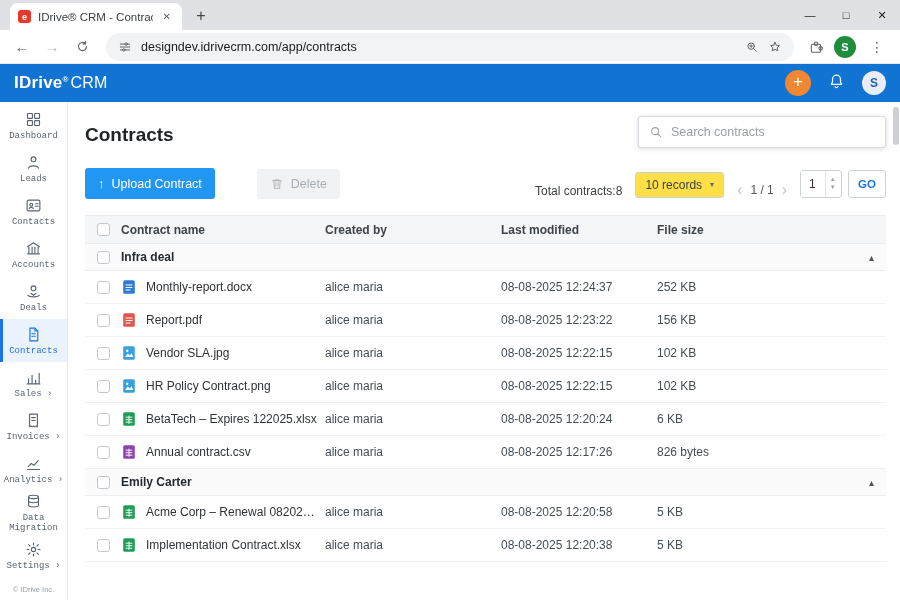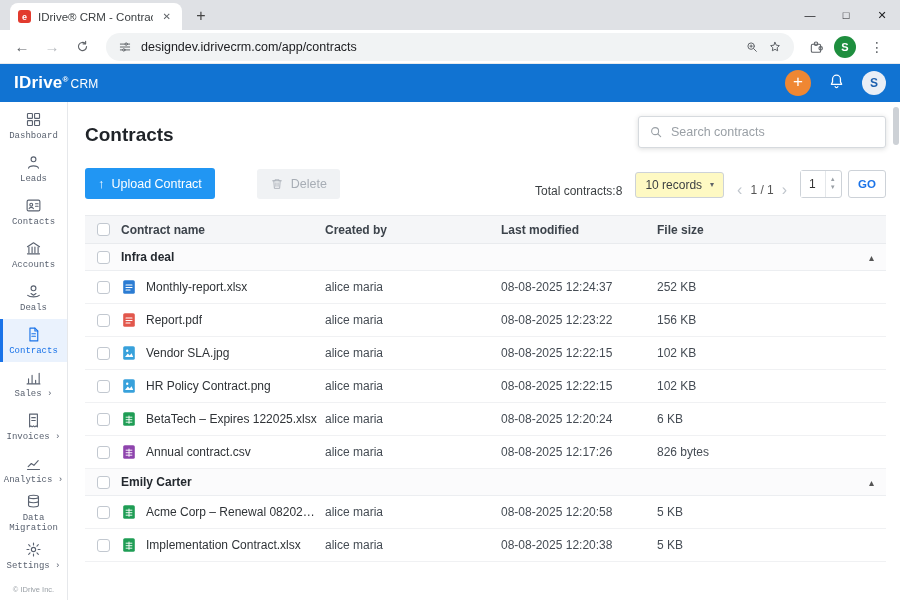--- a/index.html
+++ b/index.html
@@ -26,21 +26,21 @@
   .url-text { flex:1; font-size:12.5px; color:#202124; white-space:nowrap; overflow:hidden; }
   .chrome-right { display:flex; align-items:center; gap:10px; padding:0 4px; }
   .chrome-right svg { width:16px; height:16px; stroke:#5f6368; fill:none; stroke-width:1.6; stroke-linecap:round; }
   .profile-dot { width:22px; height:22px; border-radius:50%; background:var(--profile-green,#1e8e3e); color:#fff; font-size:11px; font-weight:bold; display:flex; align-items:center; justify-content:center; cursor:pointer; }
   .menu-dots { font-size:14px; color:#5f6368; cursor:pointer; padding:0 4px; }
 
   
   .appbar { height:38px; background:var(--appbar-blue,#1173d2); display:flex; align-items:center; padding:0 14px; color:#fff; flex:0 0 auto; }
   .logo { font-size:17px; font-weight:bold; letter-spacing:.2px; display:flex; align-items:baseline; }
   .logo .reg { font-size:8px; vertical-align:super; margin:0 2px 0 0; position:relative; top:-6px; }
-  .logo .product { font-weight:normal; font-size:12px; }
+  .logo .product { font-weight:normal; font-size:16px; }
   .appbar-right { margin-left:auto; display:flex; align-items:center; gap:16px; }
   .plus-btn { width:26px; height:26px; border-radius:50%; background:var(--plus-orange,#ef8733); color:#fff; font-size:17px; display:flex; align-items:center; justify-content:center; cursor:pointer; padding-bottom:2px; }
   .bell svg { width:19px; height:19px; stroke:#fff; fill:none; stroke-width:1.6; stroke-linecap:round; stroke-linejoin:round; cursor:pointer; }
   .user-avatar { width:24px; height:24px; border-radius:50%; background:#e9eef6; color:#1c5fae; font-weight:bold; font-size:12px; display:flex; align-items:center; justify-content:center; cursor:pointer; }
 
   
   .shell { flex:1; display:flex; min-height:0; position:relative; }
   .sidebar { width:68px; border-right:1px solid #e6e8eb; display:flex; flex-direction:column; padding-top:2px; flex:0 0 auto; }
   .nav-item { height:43px; display:flex; flex-direction:column; align-items:center; justify-content:center; gap:3px; color:#5a6270; font-size:9px; cursor:pointer; text-align:center;font-family:Liberation Mono, monospace; }
   .nav-item .nav-ic svg { width:17px; height:17px; stroke:currentColor; fill:none; stroke-width:1.6; stroke-linecap:round; stroke-linejoin:round; display:block; }
@@ -57,21 +57,21 @@
   .search input { border:none; outline:none; flex:1; font-size:12.5px; font-family:inherit; color:#333; background:transparent; }
   .search input::placeholder { color:#9aa0a6; }
 
   .toolbar { margin-top:20px; display:flex; justify-content:space-between; align-items:center; }
   .toolbar-left { display:flex; align-items:center; gap:14px; }
   .btn-upload { display:flex; align-items:center; gap:7px; background:var(--upload-blue,#2196f3); color:#fff; font-size:12.5px; font-weight:500; padding:8px 13px; border-radius:3px; border:none; cursor:pointer; font-family:inherit; }
   .btn-upload .up-arrow { font-size:13px; font-weight:bold; }
   .btn-delete { display:flex; align-items:center; gap:7px; background:#f0f2f4; color:#a7adb5; font-size:12.5px; padding:8px 13px; border-radius:3px; border:none; font-family:inherit; cursor:default;margin-left:28px; }
   .btn-delete svg { width:14px; height:14px; stroke:#a7adb5; fill:none; stroke-width:1.5; stroke-linecap:round; }
   .toolbar-right { display:flex; align-items:flex-end; gap:13px; font-size:12px; color:#3c4043; }
-  .rec-select { border:1px solid #cdd2d8; border-radius:3px; padding:5px 9px; display:flex; align-items:center; gap:8px; cursor:pointer; background:#fef9c3; }
+  .rec-select { border:1px solid #cdd2d8; border-radius:3px; padding:5px 9px; display:flex; align-items:center; gap:8px; cursor:pointer; background:#fde047; }
   .rec-select .dd-caret { font-size:8px; color:#5f6368; }
   .pager { display:flex; align-items:center; gap:8px; }
   .pg-chev { font-size:16px; color:#c0c6cd; cursor:default; line-height:1; }
   .pg-text { color:#555; }
   .goto { display:flex; align-items:center; gap:6px; }
   .goto-input { width:42px; height:28px; border:1px solid #cdd2d8; border-radius:3px; display:flex; align-items:stretch; background:#fff; }
   .goto-input input { width:24px; border:none; outline:none; font-size:12px; font-family:inherit; padding-left:8px; color:#333; }
   .steppers { display:flex; flex-direction:column; justify-content:center; border-left:1px solid #e4e7ea; width:14px; align-items:center; color:#9aa0a6; font-size:6px; line-height:1.3; cursor:pointer; }
   .go-btn { height:28px; border:1px solid #cdd2d8; border-radius:3px; background:#fff; color:var(--accent-blue,#1a73e8); font-weight:bold; font-size:11.5px; padding:4px 9px; cursor:pointer; font-family:inherit; }
 
@@ -357,21 +357,21 @@
               <span class="cell c-check">
                 <span class="checkbox"></span>
               </span>
               <span class="cell c-name">
                 <span class="file-ic">
                   <svg viewBox="0 0 16 16">
                     <rect x="2.2" y="1.2" width="11.6" height="13.6" rx="1.6" fill="#2b7cd3"></rect>
                     <path d="M5 6h6M5 8.5h6M5 11h4" stroke="#fff" stroke-width="1.1" stroke-linecap="round" fill="none"></path>
                   </svg>
                 </span>
-                <span class="fname">Monthly-report.xlsx</span>
+                <span class="fname">Monthly-report.docx</span>
               </span>
               <span class="cell">alice maria</span>
               <span class="cell">08-08-2025 12:24:37</span>
               <span class="cell">252 KB</span>
             </div>
             <div class="trow data-row">
               <span class="cell c-check">
                 <span class="checkbox"></span>
               </span>
               <span class="cell c-name">

